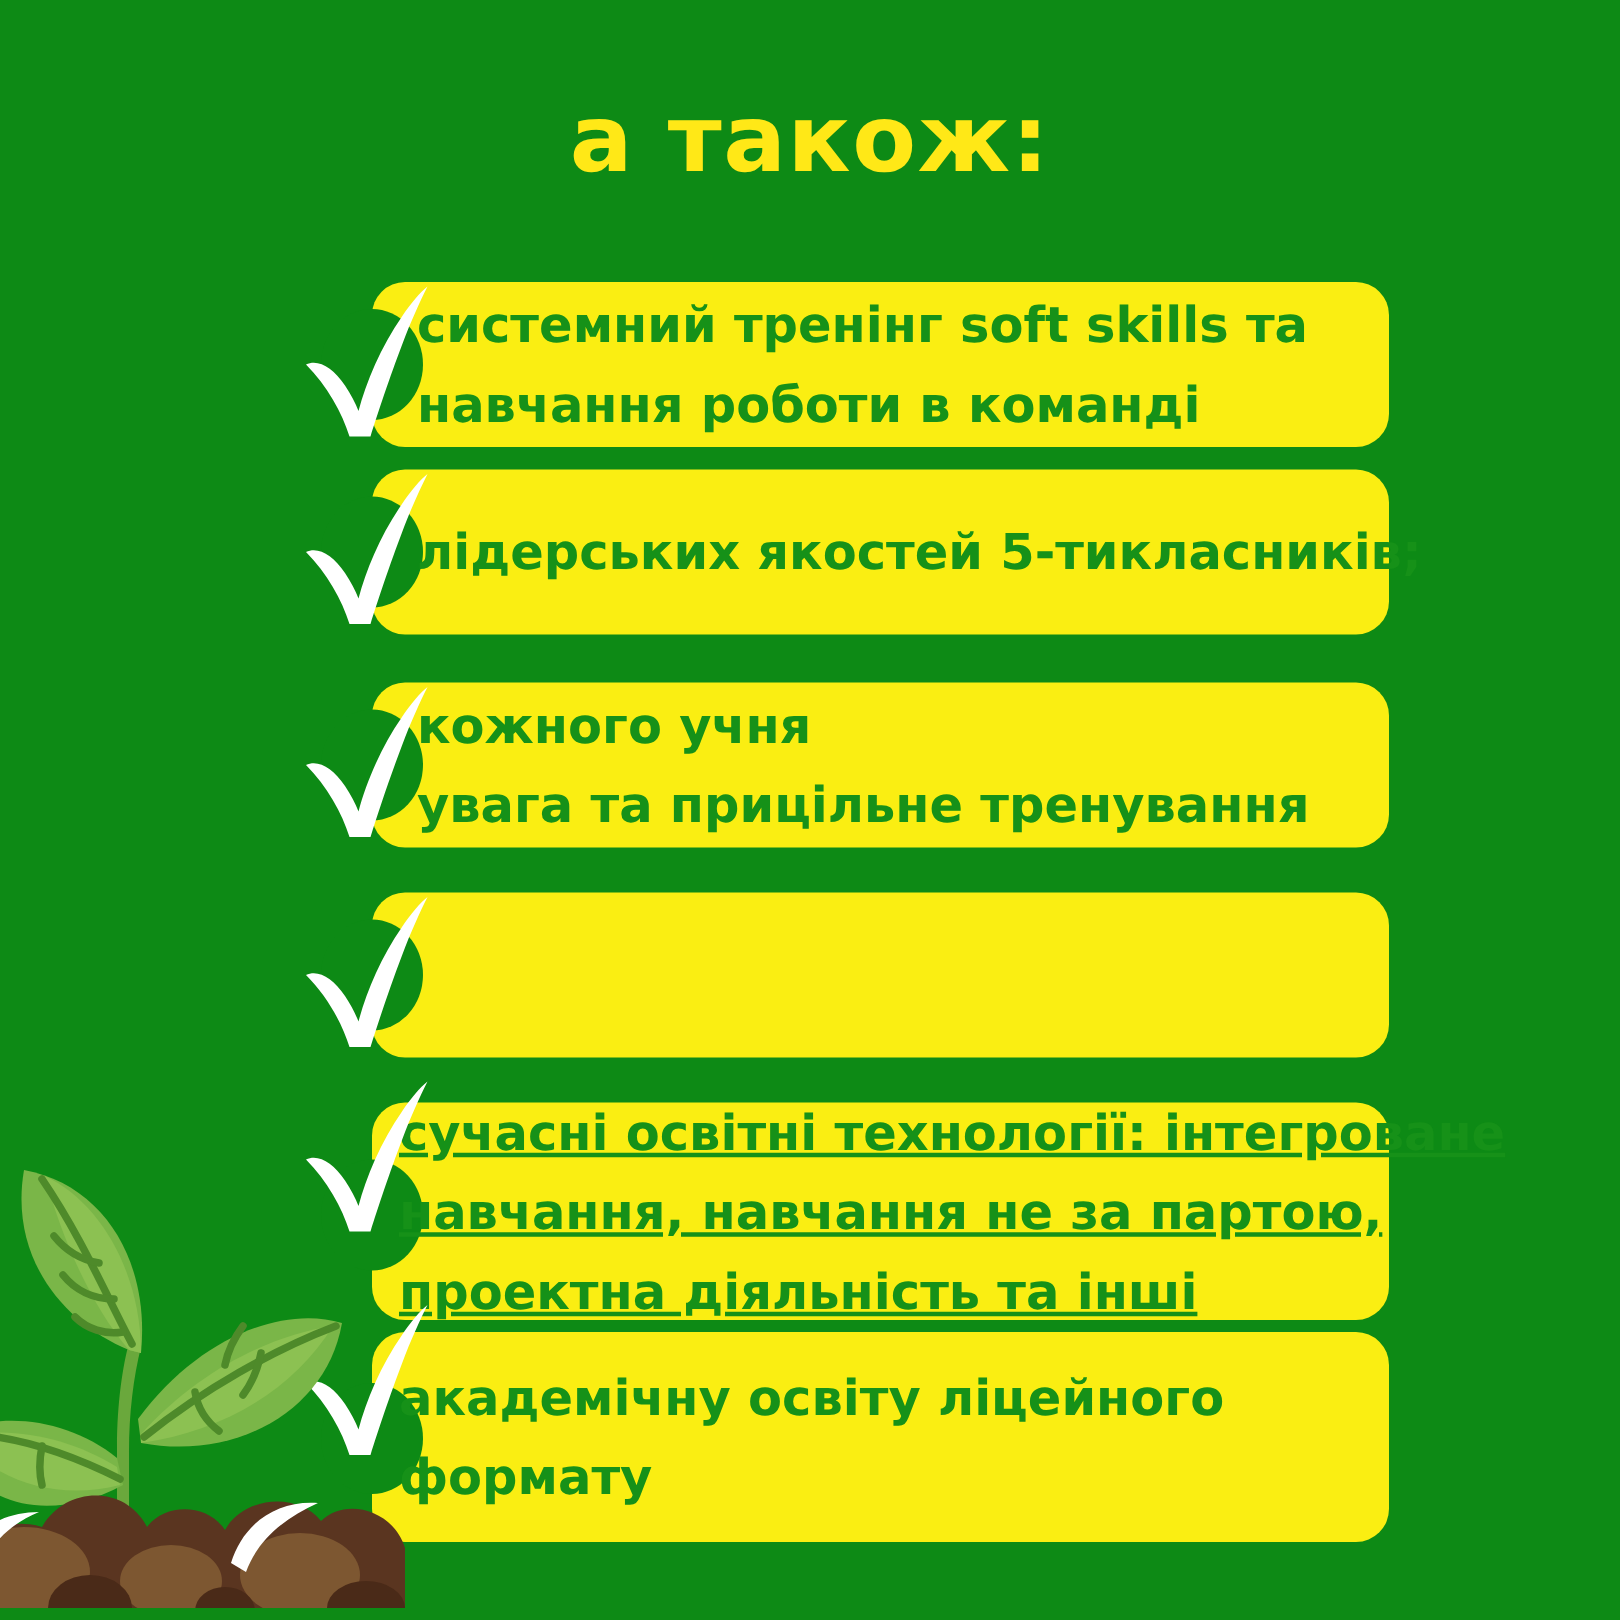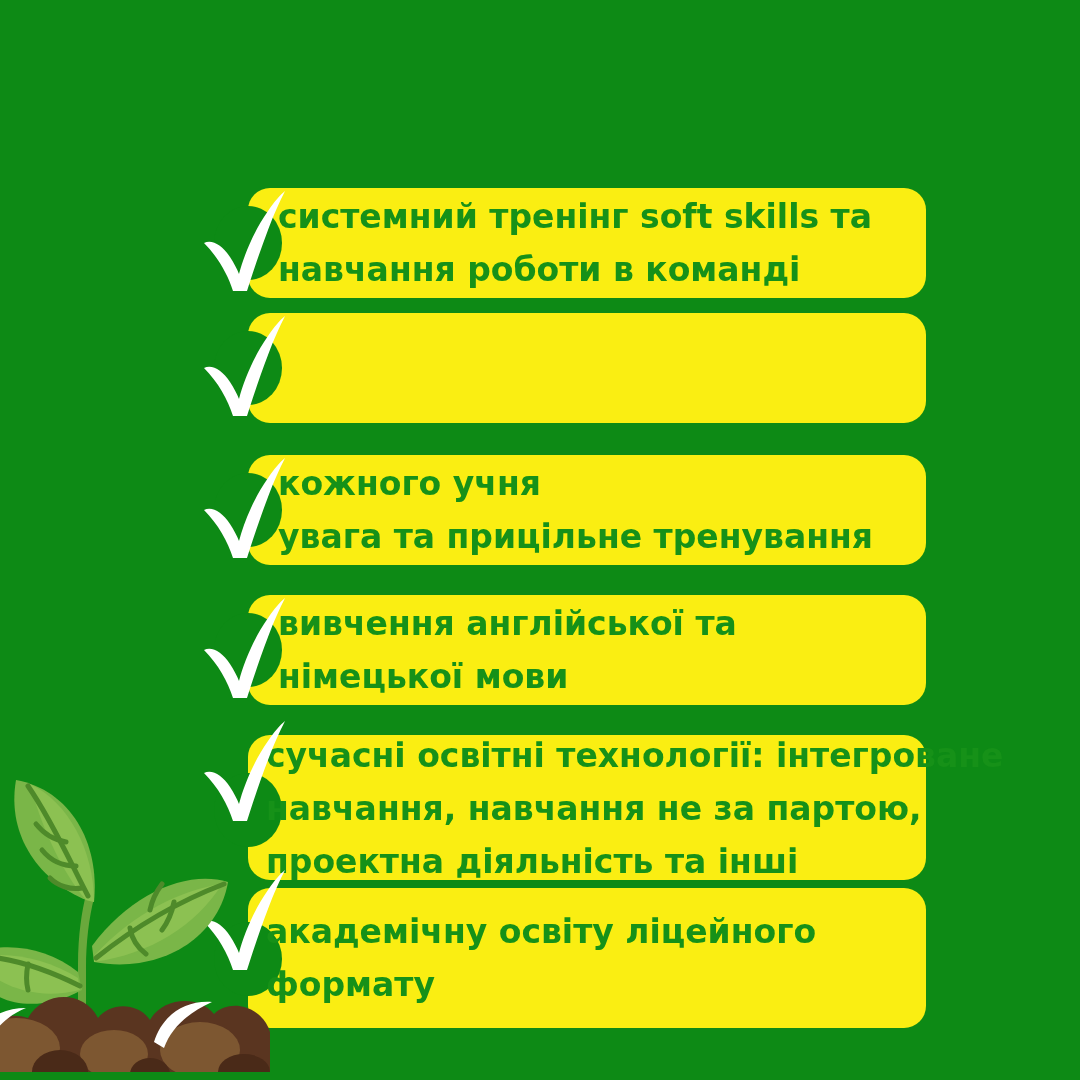--- a/index.html
+++ b/index.html
@@ -112,20 +112,21 @@
     width: 1080px;
     height: 8px;
     background: #0d8a15;
   }
 </style>
 </head>
 <body>
 
 <div id="poster">
 
+  <div class="title">а також:</div>
 
   <div class="list">
 
     <div class="item" style="top:188px; height:110px;">
       <div class="card">
         <div class="notch"></div>
       </div>
       <div class="card-text">
         <span class="ln">системний тренінг soft skills та</span>
         <span class="ln">навчання роботи в команді</span>
@@ -135,20 +136,21 @@
           <path d="M12 56 C20 52 30 58 38 70 C42 76 45 82 47 87 C52 68 62 44 76 24 C82 15 88 8 93 4 C88 14 82 27 76 43 C68 64 60 88 55 104 C50 104 45 104 41 104 C36 88 26 70 12 56 Z" fill="#ffffff"></path>
         </svg>
       </div>
     </div>
 
     <div class="item" style="top:313px; height:110px;">
       <div class="card">
         <div class="notch"></div>
       </div>
       <div class="card-text">
+        <span class="ln">лідерських якостей 5-тикласників;</span>
       </div>
       <div class="check">
         <svg viewBox="0 0 112 112" xmlns="http://www.w3.org/2000/svg">
           <path d="M12 56 C20 52 30 58 38 70 C42 76 45 82 47 87 C52 68 62 44 76 24 C82 15 88 8 93 4 C88 14 82 27 76 43 C68 64 60 88 55 104 C50 104 45 104 41 104 C36 88 26 70 12 56 Z" fill="#ffffff"></path>
         </svg>
       </div>
     </div>
 
     <div class="item" style="top:455px; height:110px;">
       <div class="card">
@@ -162,36 +164,32 @@
         <svg viewBox="0 0 112 112" xmlns="http://www.w3.org/2000/svg">
           <path d="M12 56 C20 52 30 58 38 70 C42 76 45 82 47 87 C52 68 62 44 76 24 C82 15 88 8 93 4 C88 14 82 27 76 43 C68 64 60 88 55 104 C50 104 45 104 41 104 C36 88 26 70 12 56 Z" fill="#ffffff"></path>
         </svg>
       </div>
     </div>
 
     <div class="item" style="top:595px; height:110px;">
       <div class="card">
         <div class="notch"></div>
       </div>
-      <div class="card-text">
-        <span class="ln">вивчення англійської та</span>
-        <span class="ln">німецької мови</span>
-      </div>
       <div class="check">
         <svg viewBox="0 0 112 112" xmlns="http://www.w3.org/2000/svg">
           <path d="M12 56 C20 52 30 58 38 70 C42 76 45 82 47 87 C52 68 62 44 76 24 C82 15 88 8 93 4 C88 14 82 27 76 43 C68 64 60 88 55 104 C50 104 45 104 41 104 C36 88 26 70 12 56 Z" fill="#ffffff"></path>
         </svg>
       </div>
     </div>
 
     <div class="item" style="top:735px; height:145px;">
       <div class="card">
         <div class="notch" style="top:38px; margin-top:0;"></div>
       </div>
-      <div class="card-text" style="left:18px;">
+      <div class="card-text" style="left:18px;text-decoration:underline;">
         <span class="ln">сучасні освітні технології: інтегроване</span>
         <span class="ln">навчання, навчання не за партою,</span>
         <span class="ln">проектна діяльність та інші</span>
       </div>
       <div class="check" style="top:38px; margin-top:-56px;">
         <svg viewBox="0 0 112 112" xmlns="http://www.w3.org/2000/svg">
           <path d="M12 56 C20 52 30 58 38 70 C42 76 45 82 47 87 C52 68 62 44 76 24 C82 15 88 8 93 4 C88 14 82 27 76 43 C68 64 60 88 55 104 C50 104 45 104 41 104 C36 88 26 70 12 56 Z" fill="#ffffff"></path>
         </svg>
       </div>
     </div>

